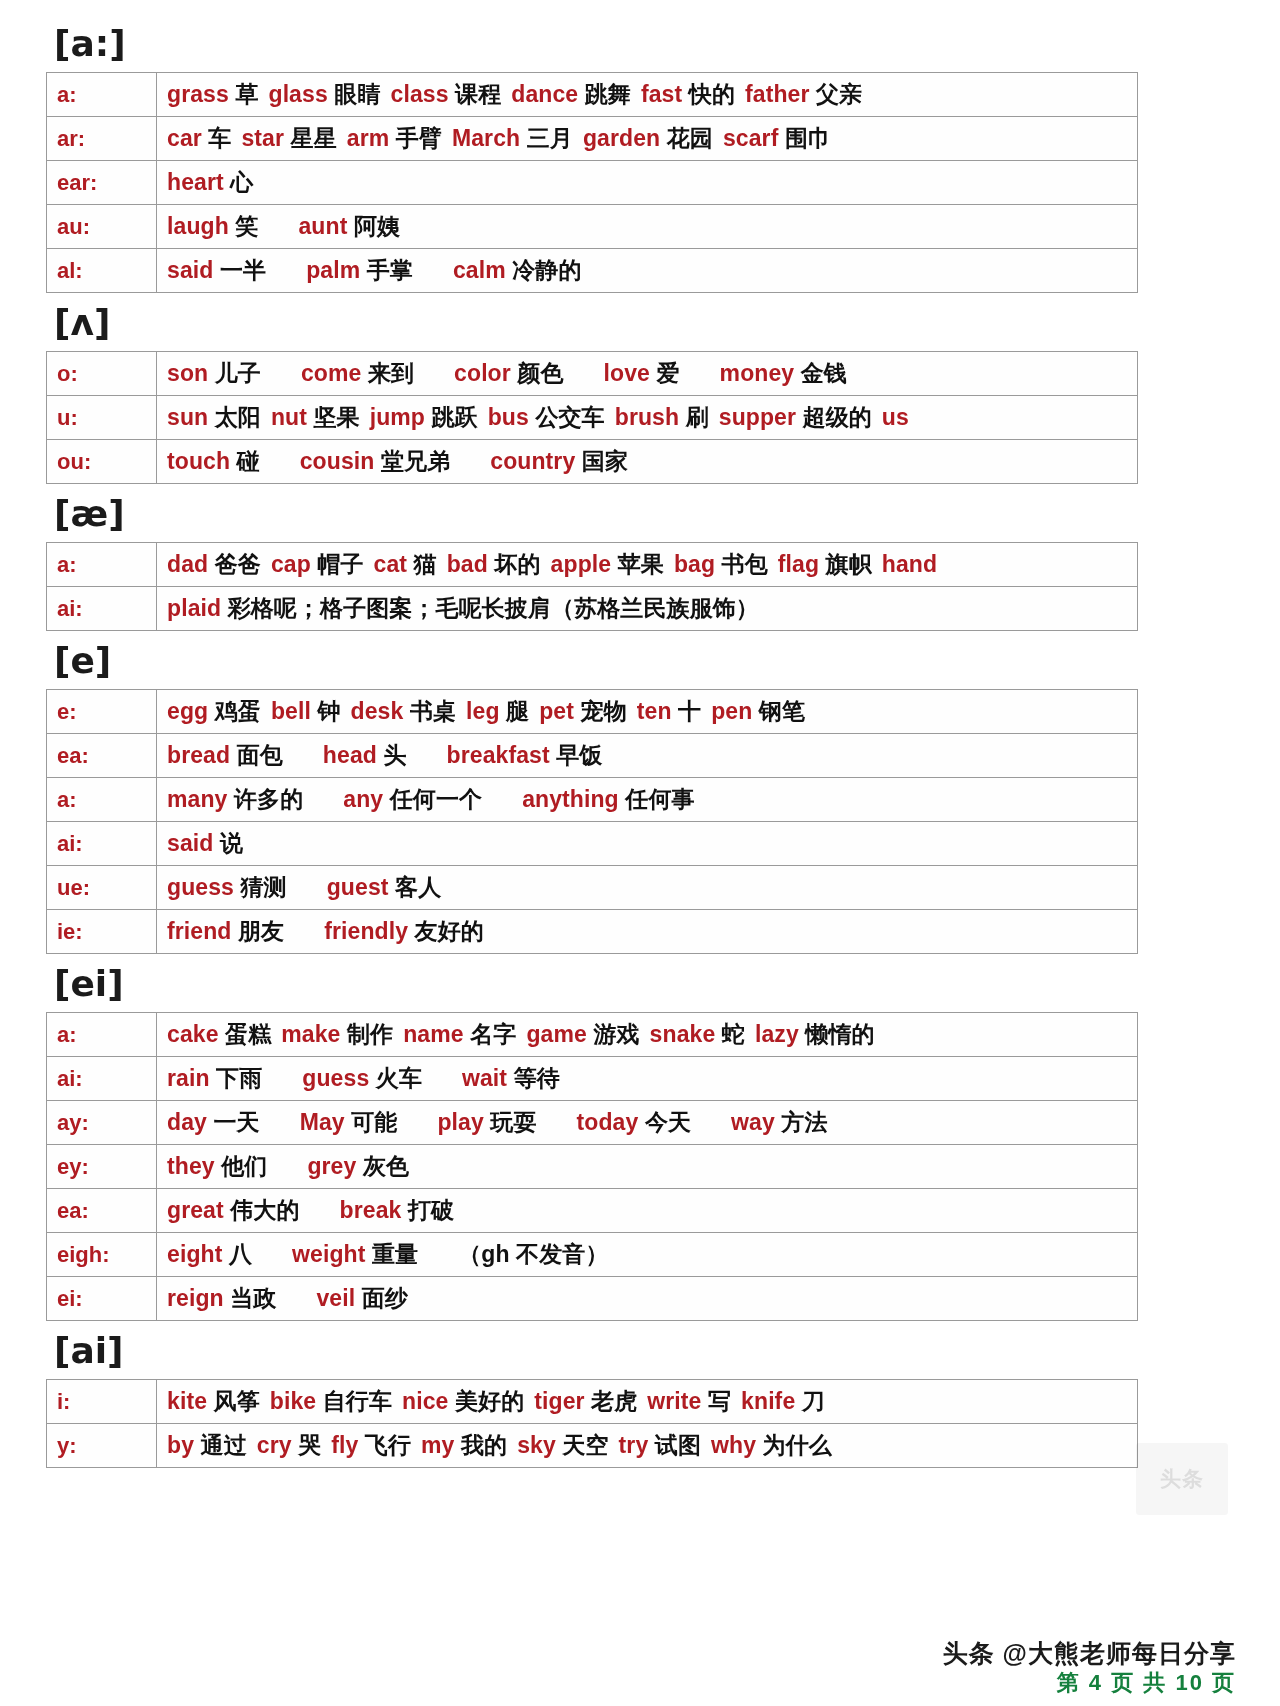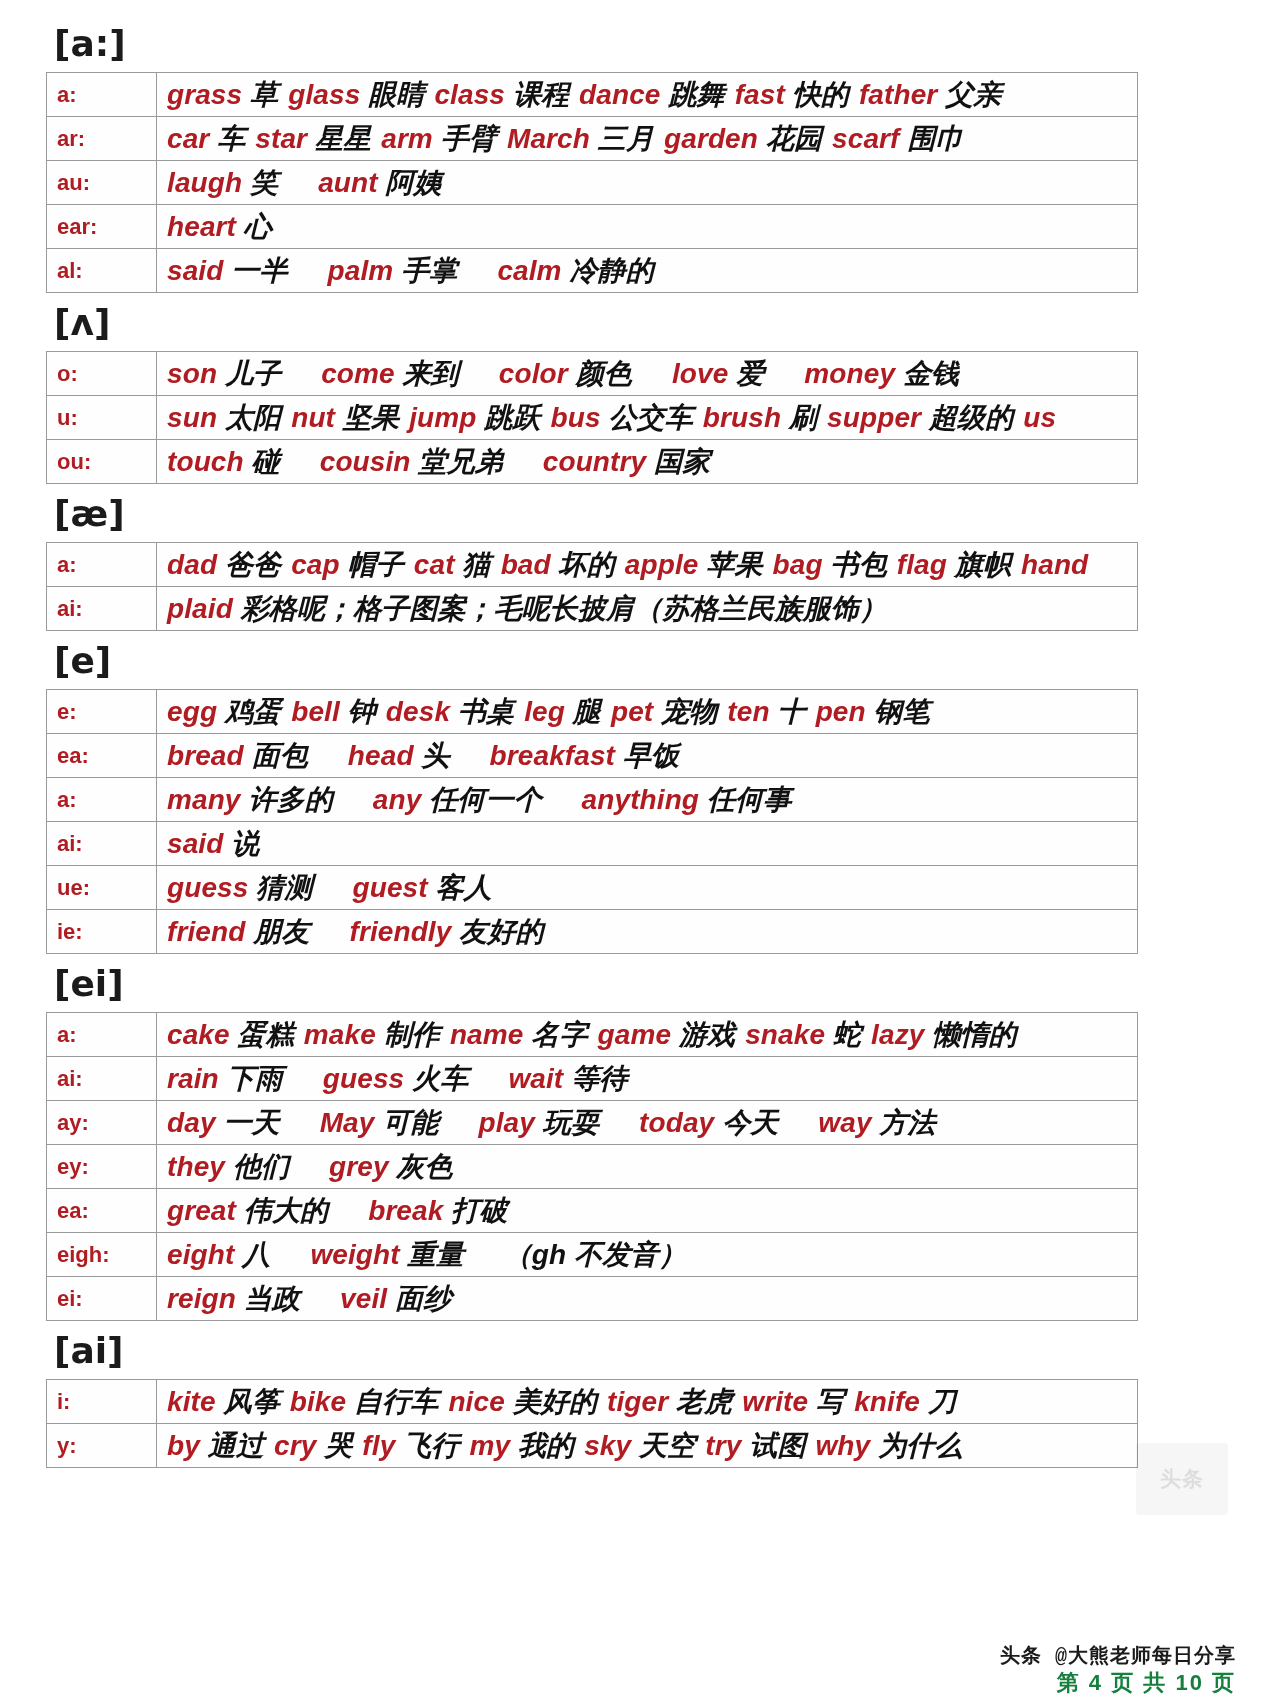--- a/index.html
+++ b/index.html
@@ -48,52 +48,50 @@
     overflow: visible;
   }
   td.key-cell {
     width: 110px;
     color: #b01c22;
     font-weight: bold;
     font-size: 22px;
     padding-left: 14px;
   }
   td.words-cell {
-    font-size: 28px;
+    font-size: 23px;
     font-weight: bold;
     color: #111111;
     letter-spacing: 0.1px;
     padding-left: 14px;
-    font-style: italic;
   }
   .en {
     color: #b01c22;
     font-weight: bold;
   }
   .cn {
     color: #111111;
     font-weight: bold;
   }
   .gap-sm { display: inline-block; width: 10px; }
   .gap-lg { display: inline-block; width: 40px; }
 
   .footer-area {
     position: absolute;
     right: 44px;
     bottom: 8px;
     text-align: right;
   }
   .byline {
-    font-size: 20px;
+    font-size: 25px;
     font-weight: bold;
     color: #1b1b1b;
     letter-spacing: 1px;
     line-height: 1.25;
     white-space: nowrap;
-    font-family: Liberation Mono, monospace;
   }
   .page-number {
     font-size: 22px;
     font-weight: bold;
     color: #15803d;
     letter-spacing: 2px;
     line-height: 1.3;
     white-space: nowrap;
   }
   .watermark {
@@ -124,26 +122,26 @@
         <tbody>
           <tr>
             <td class="key-cell">a:</td>
             <td class="words-cell"><span><span class="en">grass</span> <span class="cn">草</span></span><span class="gap-sm"></span><span><span class="en">glass</span> <span class="cn">眼睛</span></span><span class="gap-sm"></span><span><span class="en">class</span> <span class="cn">课程</span></span><span class="gap-sm"></span><span><span class="en">dance</span> <span class="cn">跳舞</span></span><span class="gap-sm"></span><span><span class="en">fast</span> <span class="cn">快的</span></span><span class="gap-sm"></span><span><span class="en">father</span> <span class="cn">父亲</span></span></td>
           </tr>
           <tr>
             <td class="key-cell">ar:</td>
             <td class="words-cell"><span><span class="en">car</span> <span class="cn">车</span></span><span class="gap-sm"></span><span><span class="en">star</span> <span class="cn">星星</span></span><span class="gap-sm"></span><span><span class="en">arm</span> <span class="cn">手臂</span></span><span class="gap-sm"></span><span><span class="en">March</span> <span class="cn">三月</span></span><span class="gap-sm"></span><span><span class="en">garden</span> <span class="cn">花园</span></span><span class="gap-sm"></span><span><span class="en">scarf</span> <span class="cn">围巾</span></span></td>
           </tr>
           <tr>
+            <td class="key-cell">ear:</td>
+            <td class="words-cell"><span><span class="en">heart</span> <span class="cn">心</span></span></td>
+          </tr>
+          <tr>
             <td class="key-cell">au:</td>
             <td class="words-cell"><span><span class="en">laugh</span> <span class="cn">笑</span></span><span class="gap-lg"></span><span><span class="en">aunt</span> <span class="cn">阿姨</span></span></td>
-          </tr>
-          <tr>
-            <td class="key-cell">ear:</td>
-            <td class="words-cell"><span><span class="en">heart</span> <span class="cn">心</span></span></td>
           </tr>
           <tr>
             <td class="key-cell">al:</td>
             <td class="words-cell"><span><span class="en">said</span> <span class="cn">一半</span></span><span class="gap-lg"></span><span><span class="en">palm</span> <span class="cn">手掌</span></span><span class="gap-lg"></span><span><span class="en">calm</span> <span class="cn">冷静的</span></span></td>
           </tr>
         </tbody>
       </table>
       <div class="phoneme-heading">[ʌ]</div>
       <table class="word-table">
         <tbody>

